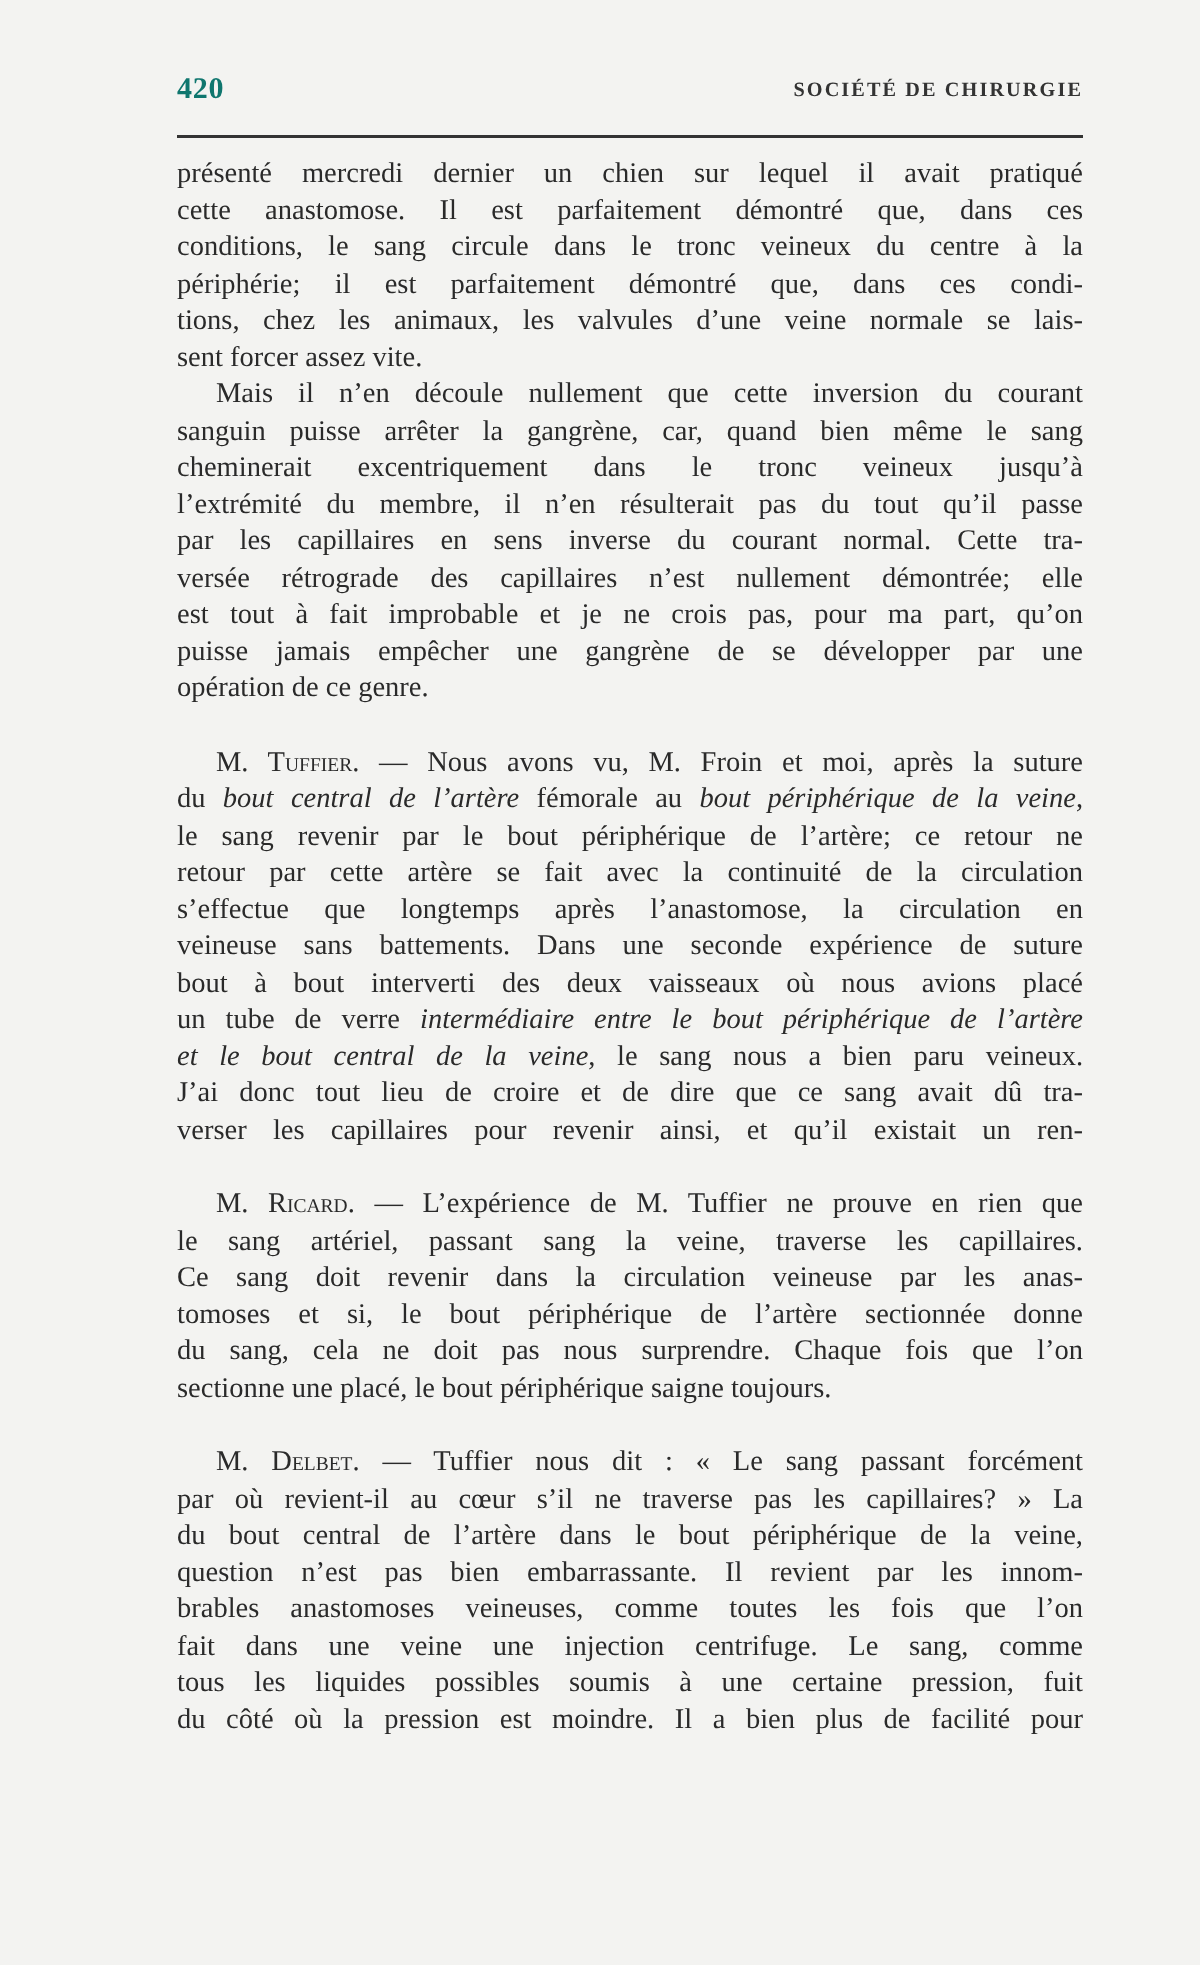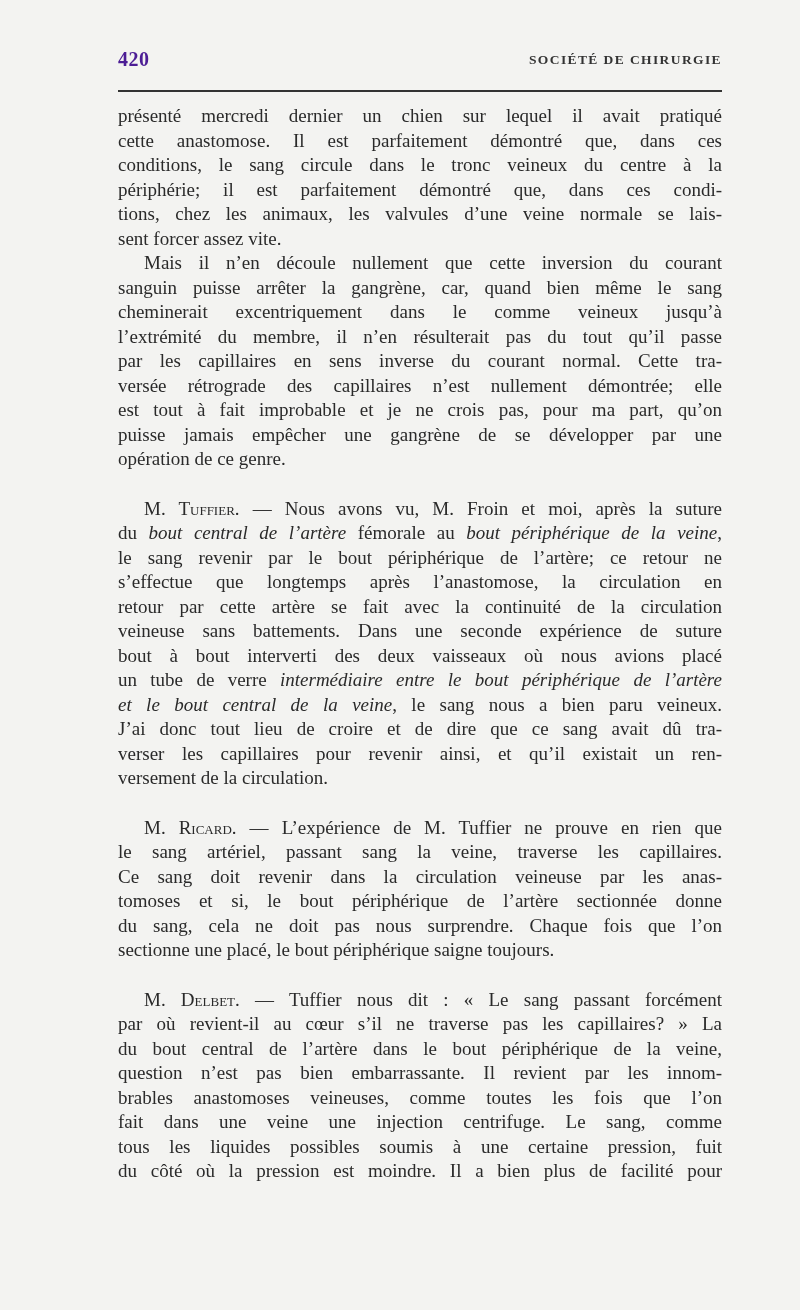--- a/index.html
+++ b/index.html
@@ -12,21 +12,21 @@
   }
   .page {
     position: absolute; left: 118px; top: 0; width: 604px;
   }
   .running-head {
     position: absolute; top: 48px; left: 0; width: 604px; height: 24px;
   }
   .page-number {
     position: absolute; left: 0; top: 0;
     font-size: 20px; font-weight: bold; letter-spacing: 0.5px;
-    color: #4c1d95;
+    color: #0f766e;
   }
   .running-title {
     position: absolute; left: 0; right: 0; top: 4px; text-align: right;
     font-size: 13.5px; font-weight: bold; letter-spacing: 1.4px;
     color: #333; padding-left: 30px;
   }
   .head-rule {
     position: absolute; top: 90px; left: 0; width: 604px; height: 0;
     border-top: 2px solid #333;
   }
@@ -63,44 +63,43 @@
       <span class="line">cette anastomose. Il est parfaitement démontré que, dans ces</span>
       <span class="line">conditions, le sang circule dans le tronc veineux du centre à la</span>
       <span class="line">périphérie; il est parfaitement démontré que, dans ces condi-</span>
       <span class="line">tions, chez les animaux, les valvules d’une veine normale se lais-</span>
       <span class="line last">sent forcer assez vite.</span>
     </div>
 
     <div class="para indent">
       <span class="line">Mais il n’en découle nullement que cette inversion du courant</span>
       <span class="line">sanguin puisse arrêter la gangrène, car, quand bien même le sang</span>
-      <span class="line">cheminerait excentriquement dans le comme veineux jusqu’à</span>
+      <span class="line">cheminerait excentriquement dans le tronc veineux jusqu’à</span>
       <span class="line">l’extrémité du membre, il n’en résulterait pas du tout qu’il passe</span>
       <span class="line">par les capillaires en sens inverse du courant normal. Cette tra-</span>
       <span class="line">versée rétrograde des capillaires n’est nullement démontrée; elle</span>
       <span class="line">est tout à fait improbable et je ne crois pas, pour ma part, qu’on</span>
       <span class="line">puisse jamais empêcher une gangrène de se développer par une</span>
       <span class="line last">opération de ce genre.</span>
     </div>
 
     <div class="para-gap"></div>
 
     <div class="para indent">
       <span class="line"><span class="sc">M. Tuffier.</span><span> — Nous avons vu, M. Froin et moi, après la suture</span></span>
       <span class="line"><span>du </span><i>bout central de l’artère</i><span> fémorale au </span><i>bout périphérique de la veine</i><span>,</span></span>
       <span class="line">le sang revenir par le bout périphérique de l’artère; ce retour ne</span>
+      <span class="line">retour par cette artère se fait avec la continuité de la circulation</span>
       <span class="line">s’effectue que longtemps après l’anastomose, la circulation en</span>
-      <span class="line">retour par cette artère se fait avec la continuité de la circulation</span>
       <span class="line">veineuse sans battements. Dans une seconde expérience de suture</span>
       <span class="line">bout à bout interverti des deux vaisseaux où nous avions placé</span>
       <span class="line"><span>un tube de verre </span><i>intermédiaire entre le bout périphérique de l’artère</i></span>
       <span class="line"><i>et le bout central de la veine</i><span>, le sang nous a bien paru veineux.</span></span>
       <span class="line">J’ai donc tout lieu de croire et de dire que ce sang avait dû tra-</span>
       <span class="line">verser les capillaires pour revenir ainsi, et qu’il existait un ren-</span>
-      <span class="line last">versement de la circulation.</span>
     </div>
 
     <div class="para-gap"></div>
 
     <div class="para indent">
       <span class="line"><span class="sc">M. Ricard.</span><span> — L’expérience de M. Tuffier ne prouve en rien que</span></span>
       <span class="line">le sang artériel, passant sang la veine, traverse les capillaires.</span>
       <span class="line">Ce sang doit revenir dans la circulation veineuse par les anas-</span>
       <span class="line">tomoses et si, le bout périphérique de l’artère sectionnée donne</span>
       <span class="line">du sang, cela ne doit pas nous surprendre. Chaque fois que l’on</span>

